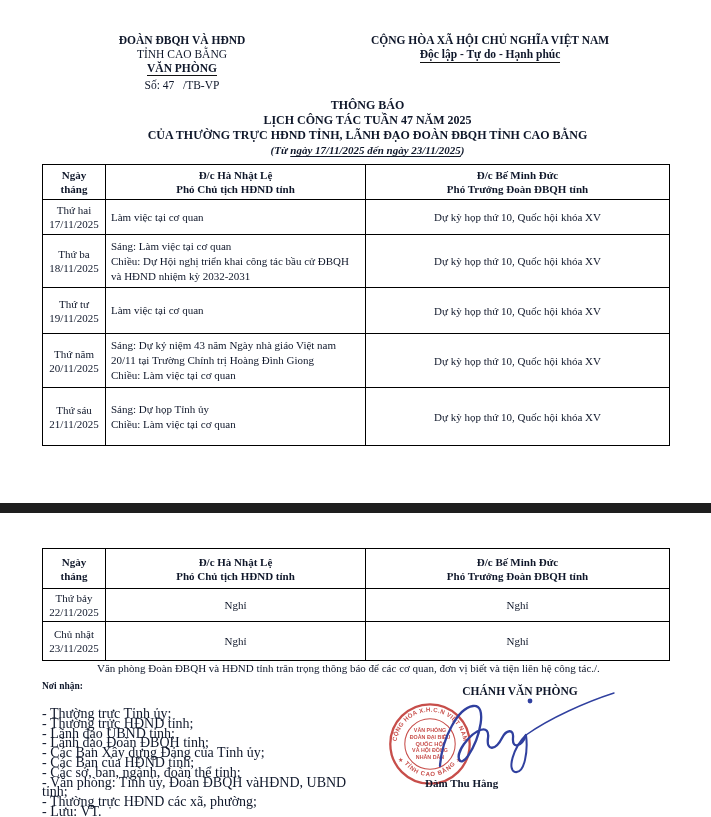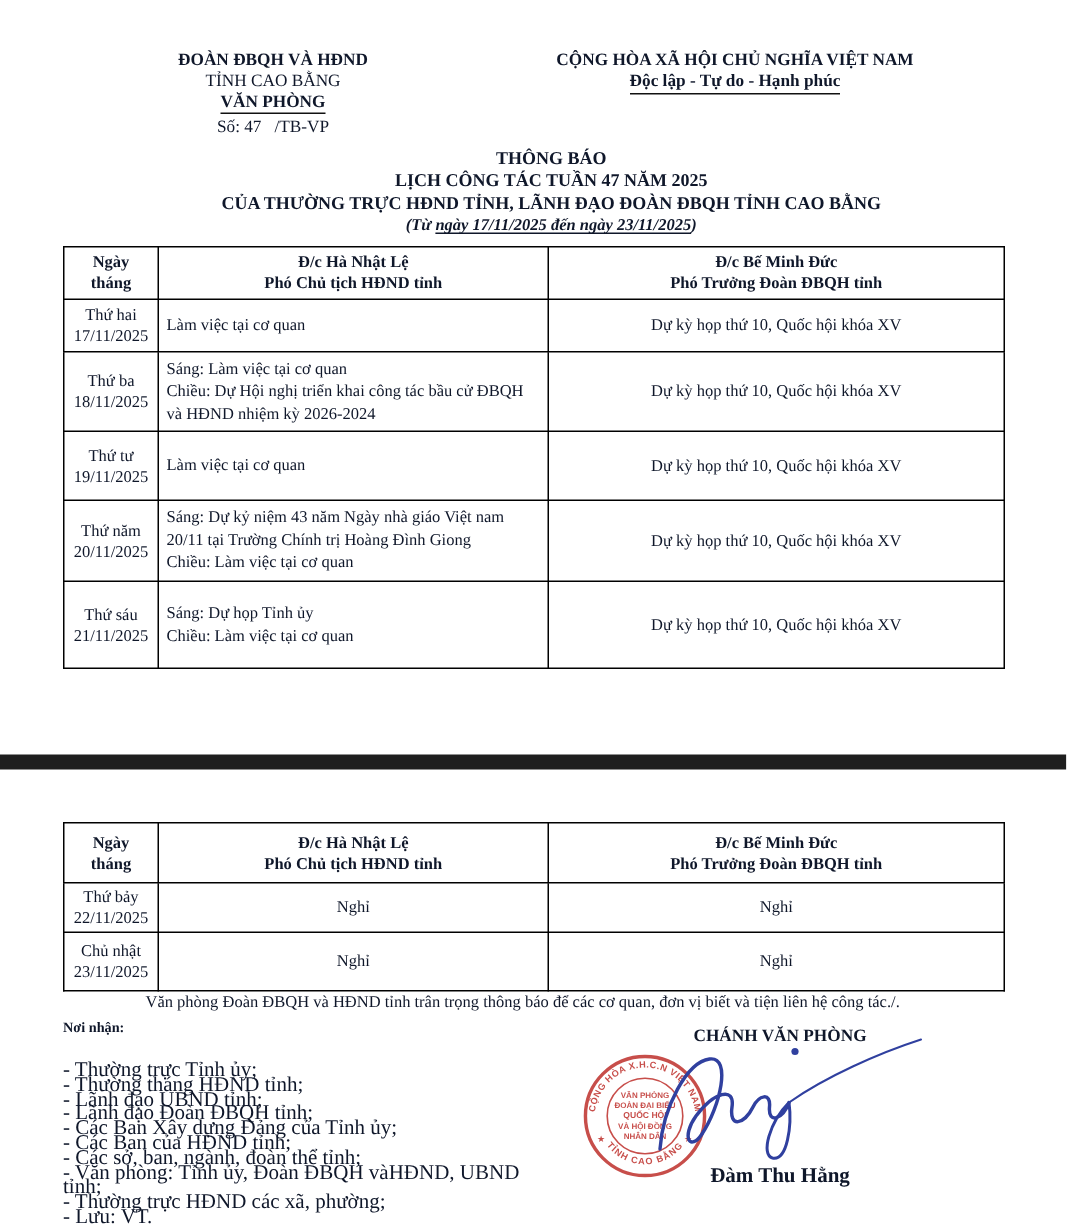--- a/index.html
+++ b/index.html
@@ -33,21 +33,21 @@
   td.c-duc { text-align:center; padding:3px 8px; }
   
   .page-break { position:absolute; left:0; top:503px; width:711px; height:10px; background:#1e1e1e; }
   
   .closing { position:absolute; left:42px; top:661px; width:627px; font-size:11px; text-indent:55px; line-height:15px; }
   .recipients { position:absolute; left:42px; top:681px; width:310px; }
   .recipients-heading { font-size:9.5px; font-weight:bold; margin-bottom:18px; }
   .recipients ul { list-style:none; }
   .recipients li { font-size:14px; line-height:9.8px;font-family:Liberation Serif, serif; }
   .sign-title { position:absolute; left:420px; top:685px; width:200px; text-align:center; font-size:11.5px; font-weight:bold; }
-  .sign-name  { position:absolute; left:425px; top:777px; width:190px; text-align:center; font-size:14px; font-weight:bold; }
+  .sign-name  { position:absolute; left:425px; top:777px; width:190px; font-size:11px; font-weight:bold; }
   .stamp { position:absolute; left:388px; top:702px; width:84px; height:84px; opacity:0.88; }
   .stamp text { font-family:"Liberation Sans","DejaVu Sans",sans-serif; font-weight:bold; }
   .sig { position:absolute; left:428px; top:686px; width:190px; height:98px; }
 </style>
 </head>
 <body>
 
 <div class="page">
 
   <div class="hdr-left">
@@ -88,21 +88,21 @@
       <tr style="height:35px">
         <td class="c-day">Thứ hai
 17/11/2025</td>
         <td class="c-le">Làm việc tại cơ quan</td>
         <td class="c-duc">Dự kỳ họp thứ 10, Quốc hội khóa XV</td>
       </tr>
       <tr style="height:53px">
         <td class="c-day">Thứ ba
 18/11/2025</td>
         <td class="c-le">Sáng: Làm việc tại cơ quan
-Chiều: Dự Hội nghị triển khai công tác bầu cử ĐBQH và HĐND nhiệm kỳ 2026-2024</td>
+Chiều: Dự Hội nghị triển khai công tác bầu cử ĐBQH và HĐND nhiệm kỳ 2032-2031</td>
         <td class="c-duc">Dự kỳ họp thứ 10, Quốc hội khóa XV</td>
       </tr>
       <tr style="height:46px">
         <td class="c-day">Thứ tư
 19/11/2025</td>
         <td class="c-le">Làm việc tại cơ quan</td>
         <td class="c-duc">Dự kỳ họp thứ 10, Quốc hội khóa XV</td>
       </tr>
       <tr style="height:54px">
         <td class="c-day">Thứ năm
@@ -155,21 +155,21 @@
     </tbody>
       </table>
   </div>
 
   <div class="closing">Văn phòng Đoàn ĐBQH và HĐND tỉnh trân trọng thông báo để các cơ quan, đơn vị biết và tiện liên hệ công tác./.</div>
 
   <div class="recipients">
     <div class="recipients-heading">Nơi nhận:</div>
     <ul>
       <li>- Thường trực Tỉnh ủy;</li>
-      <li>- Thường tháng HĐND tỉnh;</li>
+      <li>- Thường trực HĐND tỉnh;</li>
       <li>- Lãnh đạo UBND tỉnh;</li>
       <li>- Lãnh đạo Đoàn ĐBQH tỉnh;</li>
       <li>- Các Ban Xây dựng Đảng của Tỉnh ủy;</li>
       <li>- Các Ban của HĐND tỉnh;</li>
       <li>- Các sở, ban, ngành, đoàn thể tỉnh;</li>
       <li>- Văn phòng: Tỉnh ủy, Đoàn ĐBQH vàHĐND, UBND tỉnh;</li>
       <li>- Thường trực HĐND các xã, phường;</li>
       <li>- Lưu: VT.</li>
     </ul>
   </div>

